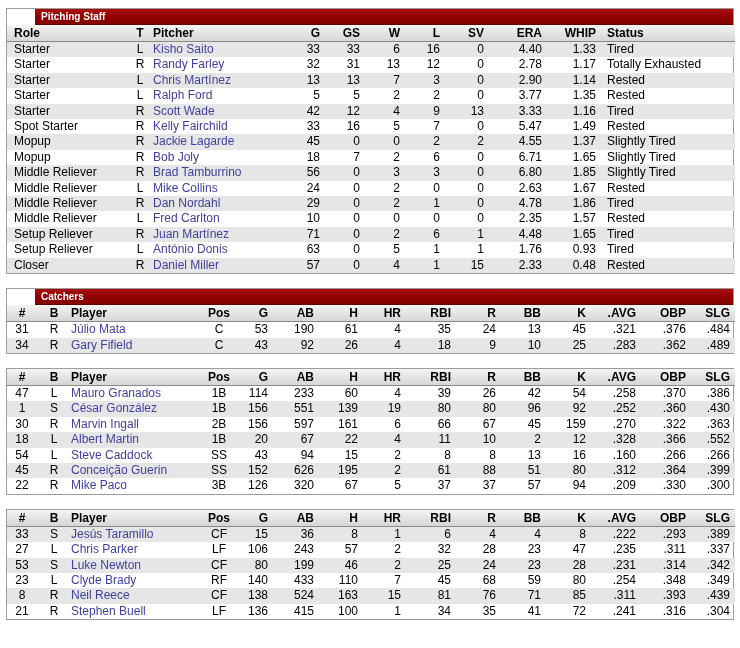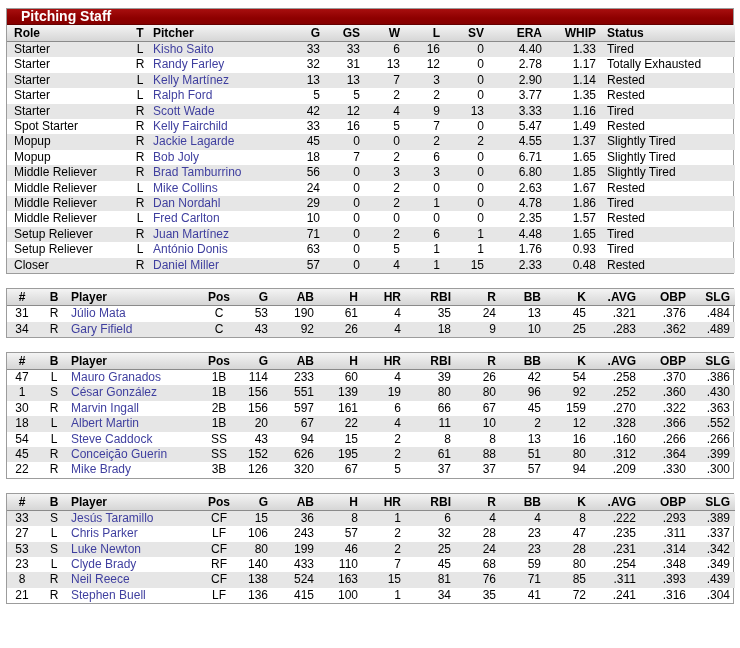--- a/index.html
+++ b/index.html
@@ -17,26 +17,27 @@
   }
   .section {
     margin: 0 6px 14px 6px;
     border: 1px solid #9c9c9c;
     background: #ffffff;
   }
   .section-header {
     background: linear-gradient(180deg, #a80f0f 0%, #8e0000 60%, #850000 100%);
     border-bottom: 1px solid #640000;
     color: #ffffff;
-    font-size: 14px;
+    font-size: 10px;
     font-weight: bold;
     line-height: 15px;
     height: 15px;
-    padding-left: 14px;
+    padding-left: 6px;
     white-space: nowrap;
+    margin-left: 28px;
   }
   table.data-table {
     width: 100%;
     border-collapse: collapse;
     table-layout: fixed;
     font-size: 12px;
   }
   table.data-table th {
     background: linear-gradient(180deg, #f4f4f4 0%, #e3e3e3 55%, #d6d6d6 100%);
     border-bottom: 1px solid #8a8a8a;
@@ -127,21 +128,21 @@
             <td class="ar pr">13</td>
             <td class="ar pr">12</td>
             <td class="ar pr">0</td>
             <td class="ar pr">2.78</td>
             <td class="ar pr">1.17</td>
             <td class="al pls">Totally Exhausted</td>
           </tr>
           <tr class="shade">
             <td class="al pl">Starter</td>
             <td class="ac">L</td>
-            <td class="al"><a class="player-link">Kelly Martínez</a></td>
+            <td class="al"><a class="player-link">Chris Martínez</a></td>
             <td class="ar pr">13</td>
             <td class="ar pr">13</td>
             <td class="ar pr">7</td>
             <td class="ar pr">3</td>
             <td class="ar pr">0</td>
             <td class="ar pr">2.90</td>
             <td class="ar pr">1.14</td>
             <td class="al pls">Rested</td>
           </tr>
           <tr>
@@ -297,20 +298,21 @@
             <td class="ar pr">1</td>
             <td class="ar pr">15</td>
             <td class="ar pr">2.33</td>
             <td class="ar pr">0.48</td>
             <td class="al pls">Rested</td>
           </tr>
         </tbody>
       </table>
     </div>
     <div class="section">
+      <div class="section-header">Catchers</div>
       <table class="data-table">
         <colgroup>
           <col style="width: 30px;">
           <col style="width: 34px;">
           <col style="width: 126px;">
           <col style="width: 44px;">
           <col style="width: 32px;">
           <col style="width: 46px;">
           <col style="width: 44px;">
           <col style="width: 43px;">
@@ -516,21 +518,21 @@
             <td class="ar pr">88</td>
             <td class="ar pr">51</td>
             <td class="ar pr">80</td>
             <td class="ar pr">.312</td>
             <td class="ar pr">.364</td>
             <td class="ar pr">.399</td>
           </tr>
           <tr>
             <td class="ac">22</td>
             <td class="ac">R</td>
-            <td class="al"><a class="player-link">Mike Brady</a></td>
+            <td class="al"><a class="player-link">Mike Paco</a></td>
             <td class="ac">3B</td>
             <td class="ar pr">126</td>
             <td class="ar pr">320</td>
             <td class="ar pr">67</td>
             <td class="ar pr">5</td>
             <td class="ar pr">37</td>
             <td class="ar pr">37</td>
             <td class="ar pr">57</td>
             <td class="ar pr">94</td>
             <td class="ar pr">.209</td>

